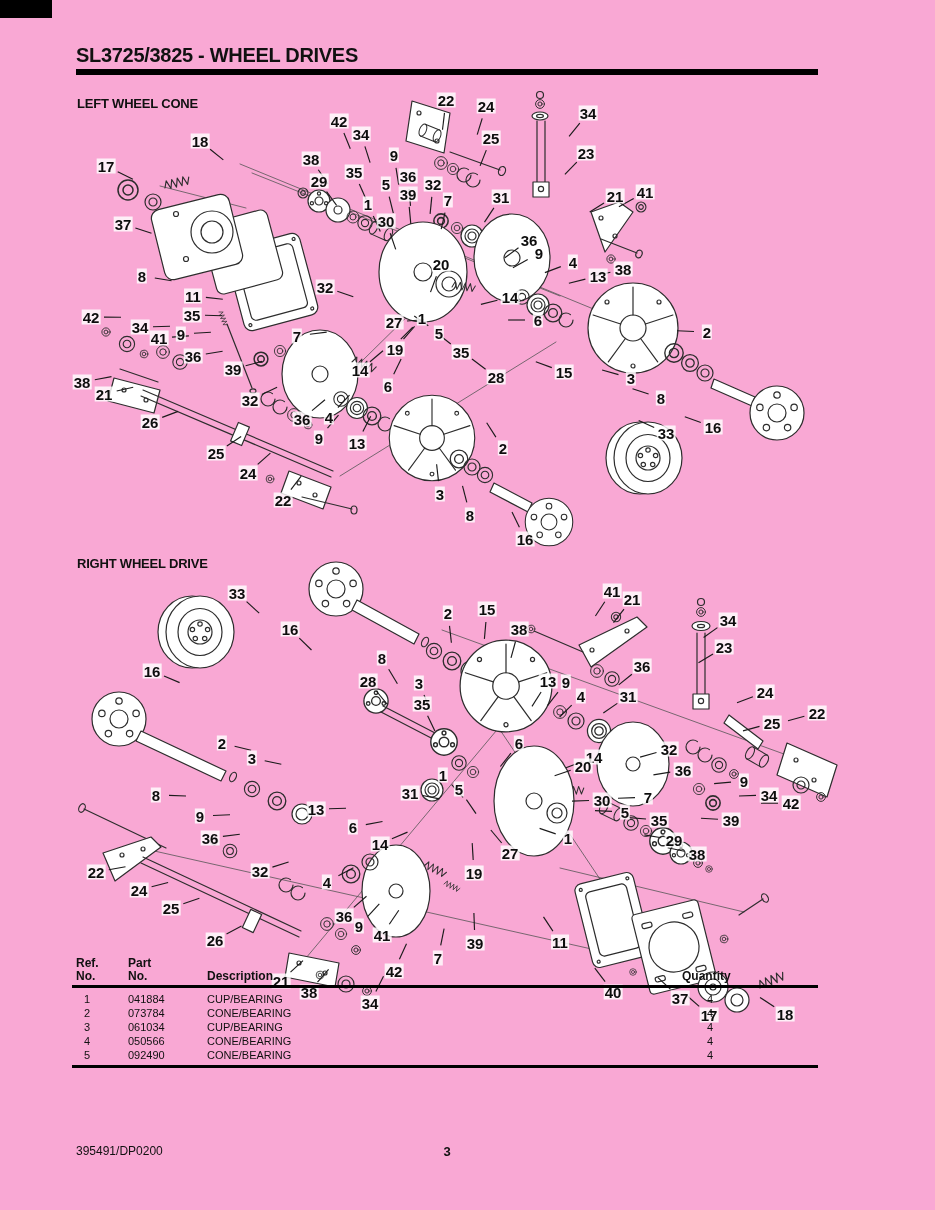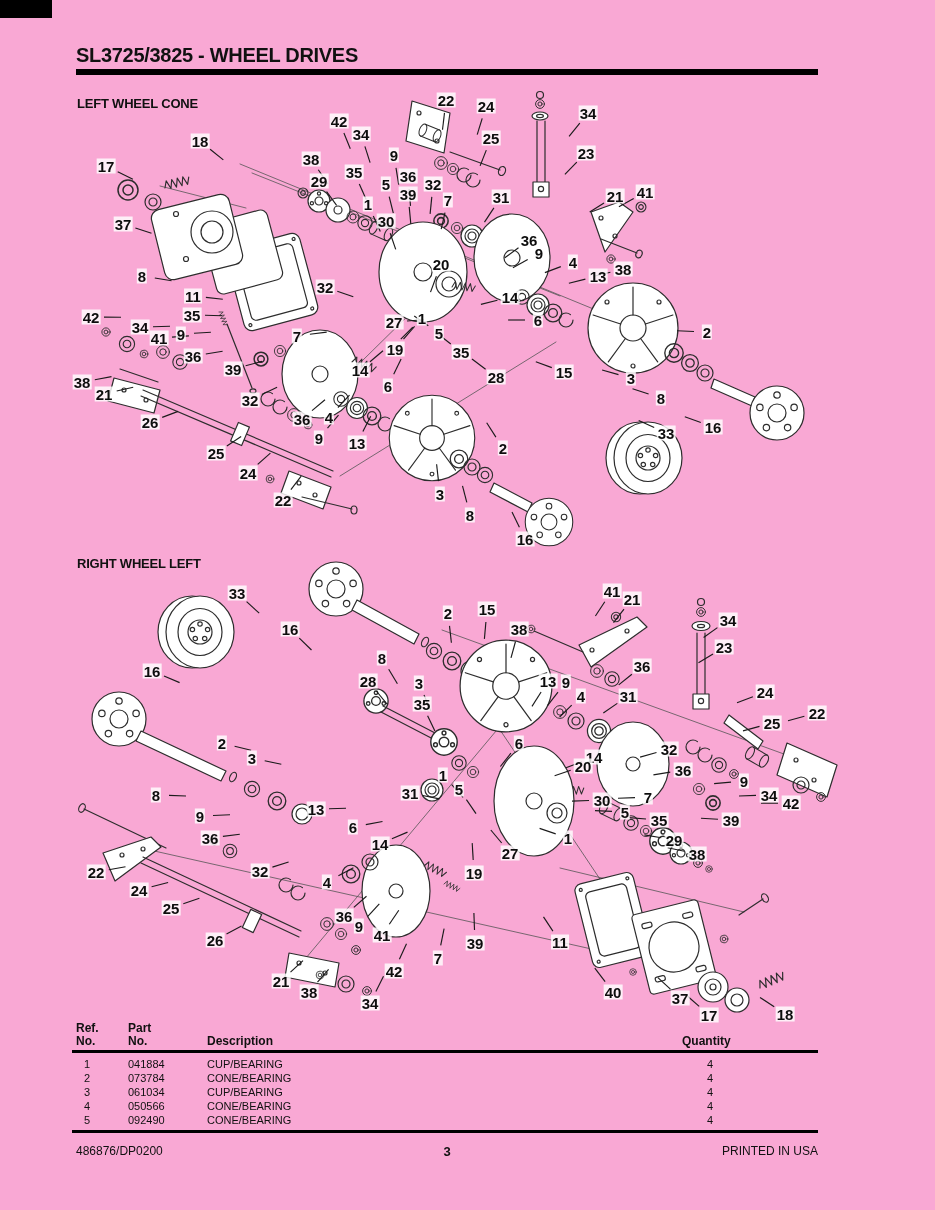--- a/index.html
+++ b/index.html
@@ -12,21 +12,21 @@
   .section-label{position:absolute;font-size:13px;font-weight:bold;letter-spacing:-0.2px;white-space:nowrap;}
   .section-label.left{left:77px;top:96px;}
   .section-label.right{left:77px;top:556px;}
   #art{position:absolute;left:0;top:0;}
   .art{stroke:#2d2d2d;stroke-width:1.2;fill:none;stroke-linecap:round;stroke-linejoin:round;}
   .thin{stroke:#565656;stroke-width:0.8;fill:none;}
   .leaders line{stroke:#1b1b1b;stroke-width:1.15;}
   .callout-layer{position:absolute;left:0;top:0;width:935px;height:1210px;pointer-events:none;}
   .callout{position:absolute;transform:translate(-50%,-50%);font-size:15px;font-weight:bold;
            line-height:1;color:#0d0d0d;background:rgba(255,255,255,.82);padding:0 1px;white-space:nowrap;}
-  .parts-table{position:absolute;left:72px;top:1022px;width:746px;border-collapse:collapse;table-layout:fixed;}
+  .parts-table{position:absolute;left:72px;top:957px;width:746px;border-collapse:collapse;table-layout:fixed;}
   .parts-table th{font-size:12px;font-weight:bold;text-align:left;vertical-align:bottom;
                   line-height:13px;padding:0 0 2px 4px;border-bottom:3.5px solid #000;}
   .parts-table th.col-ref{padding-left:4px;}
   .parts-table td{font-size:11px;line-height:13px;height:14px;padding:0 0 0 4px;vertical-align:middle;}
   .parts-table tbody tr:first-child td{padding-top:4px;}
   .parts-table tbody tr:last-child td{border-bottom:3.5px solid #000;padding-bottom:3px;}
   .parts-table td.col-ref{padding-left:12px;}
   .parts-table th.col-qty{padding-left:39px;}
   .parts-table td.col-qty{padding-left:64px;}
   .footer-item{position:absolute;top:1144px;font-size:12px;white-space:nowrap;}
@@ -499,21 +499,21 @@
         <line x1="474.5" y1="930.0" x2="473.9" y2="913.0"></line>
         <line x1="552.9" y1="931.1" x2="543.5" y2="916.9"></line>
         <line x1="605.1" y1="981.7" x2="594.8" y2="968.2"></line>
         <line x1="670.4" y1="989.2" x2="657.9" y2="977.7"></line>
         <line x1="699.2" y1="1006.4" x2="686.5" y2="995.2"></line>
         <line x1="774.2" y1="1006.8" x2="760.0" y2="997.4"></line>
       </g>
   </svg>
 
   <div class="section-label left">LEFT WHEEL CONE</div>
-  <div class="section-label right">RIGHT WHEEL LEFT</div>
+  <div class="section-label right">RIGHT WHEEL DRIVE</div>
 
   <div class="callout-layer">
       <div class="callout" style="left: 106px; top: 166px;">17</div>
       <div class="callout" style="left: 200px; top: 141px;">18</div>
       <div class="callout" style="left: 123px; top: 224px;">37</div>
       <div class="callout" style="left: 142px; top: 276px;">8</div>
       <div class="callout" style="left: 193px; top: 296px;">11</div>
       <div class="callout" style="left: 311px; top: 159px;">38</div>
       <div class="callout" style="left: 319px; top: 181px;">29</div>
       <div class="callout" style="left: 354px; top: 172px;">35</div>
@@ -698,17 +698,16 @@
         </tr>
         <tr>
           <td class="col-ref">5</td>
           <td class="col-part">092490</td>
           <td class="col-desc">CONE/BEARING</td>
           <td class="col-qty">4</td>
         </tr>
       </tbody>
   </table>
 
-  <div class="footer-item footer-left">486876/DP0200</div>
+  <div class="footer-item footer-left">395491/DP0200</div>
   <div class="footer-item footer-center">3</div>
-  <div class="footer-item footer-right">PRINTED IN USA</div>
 
 </div>
 
 </body></html>

